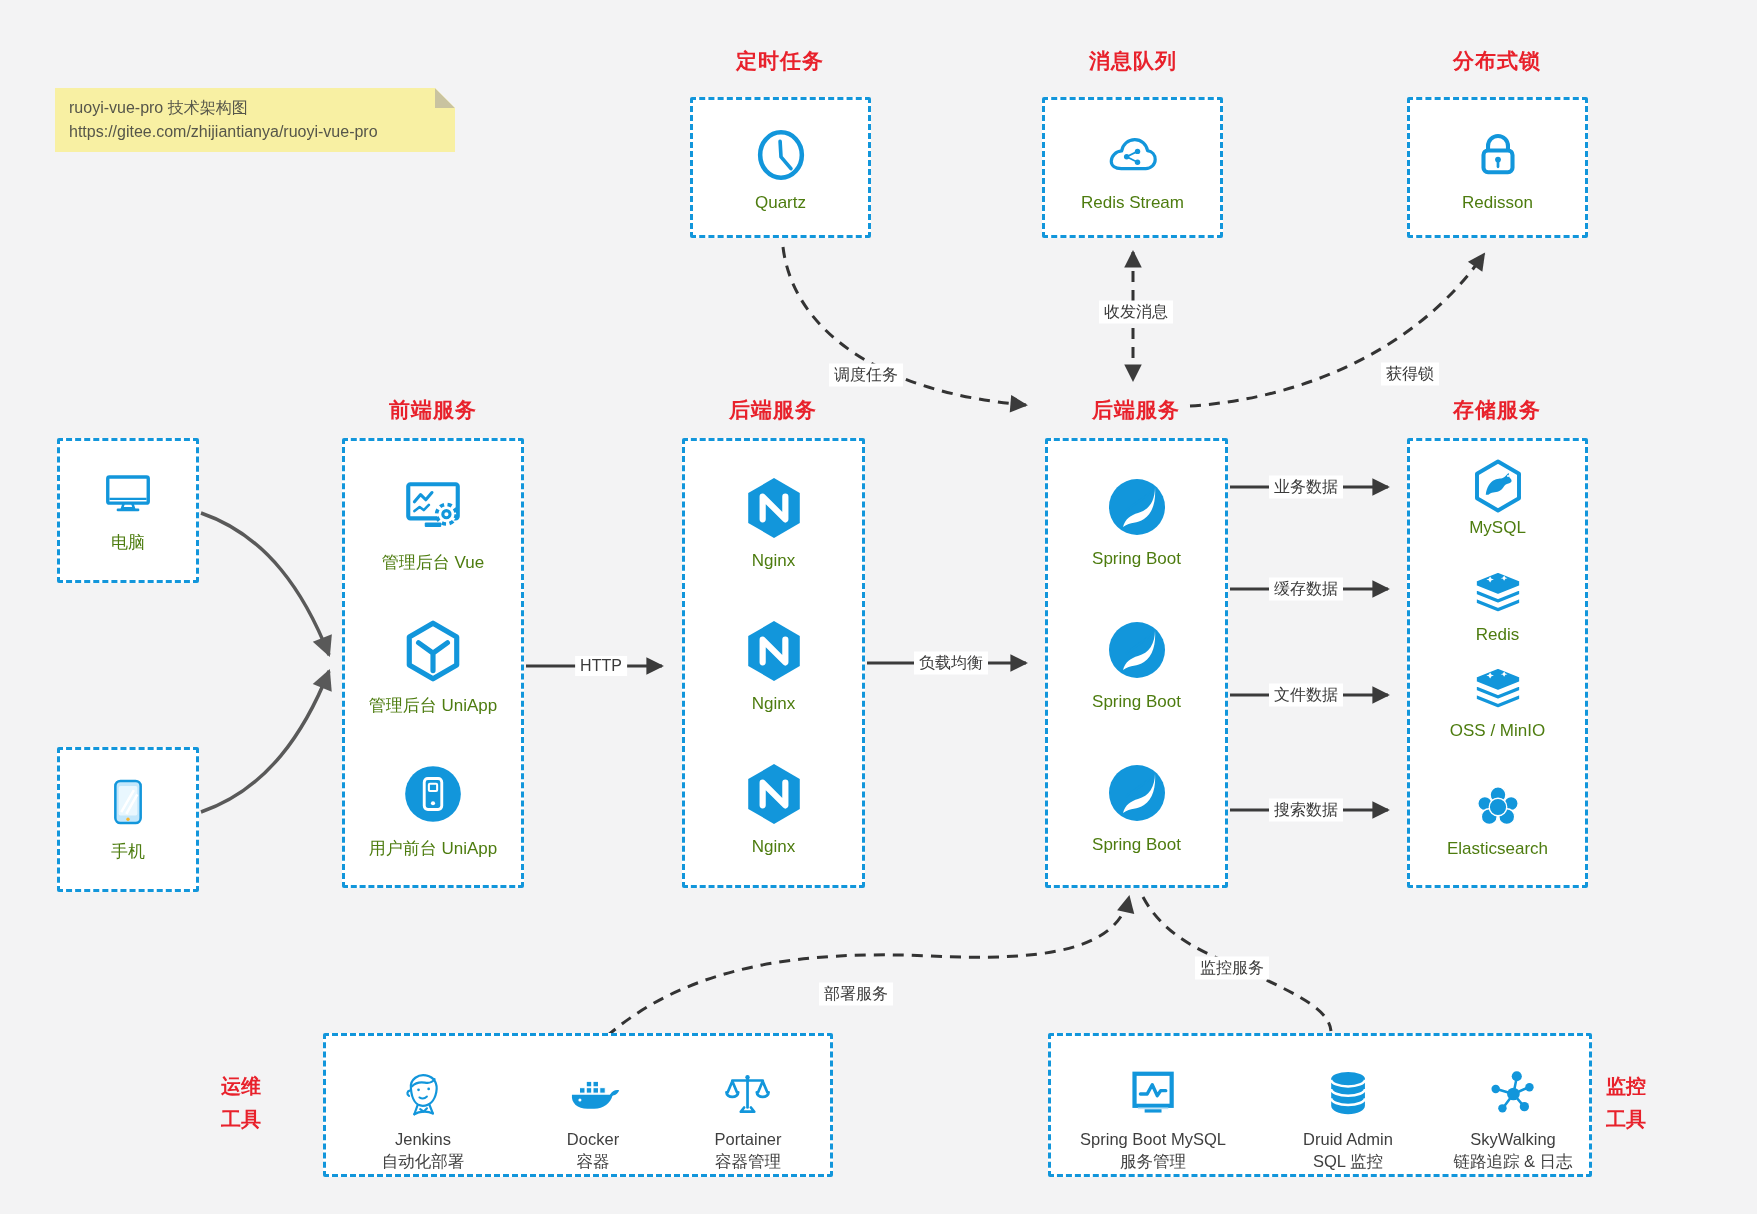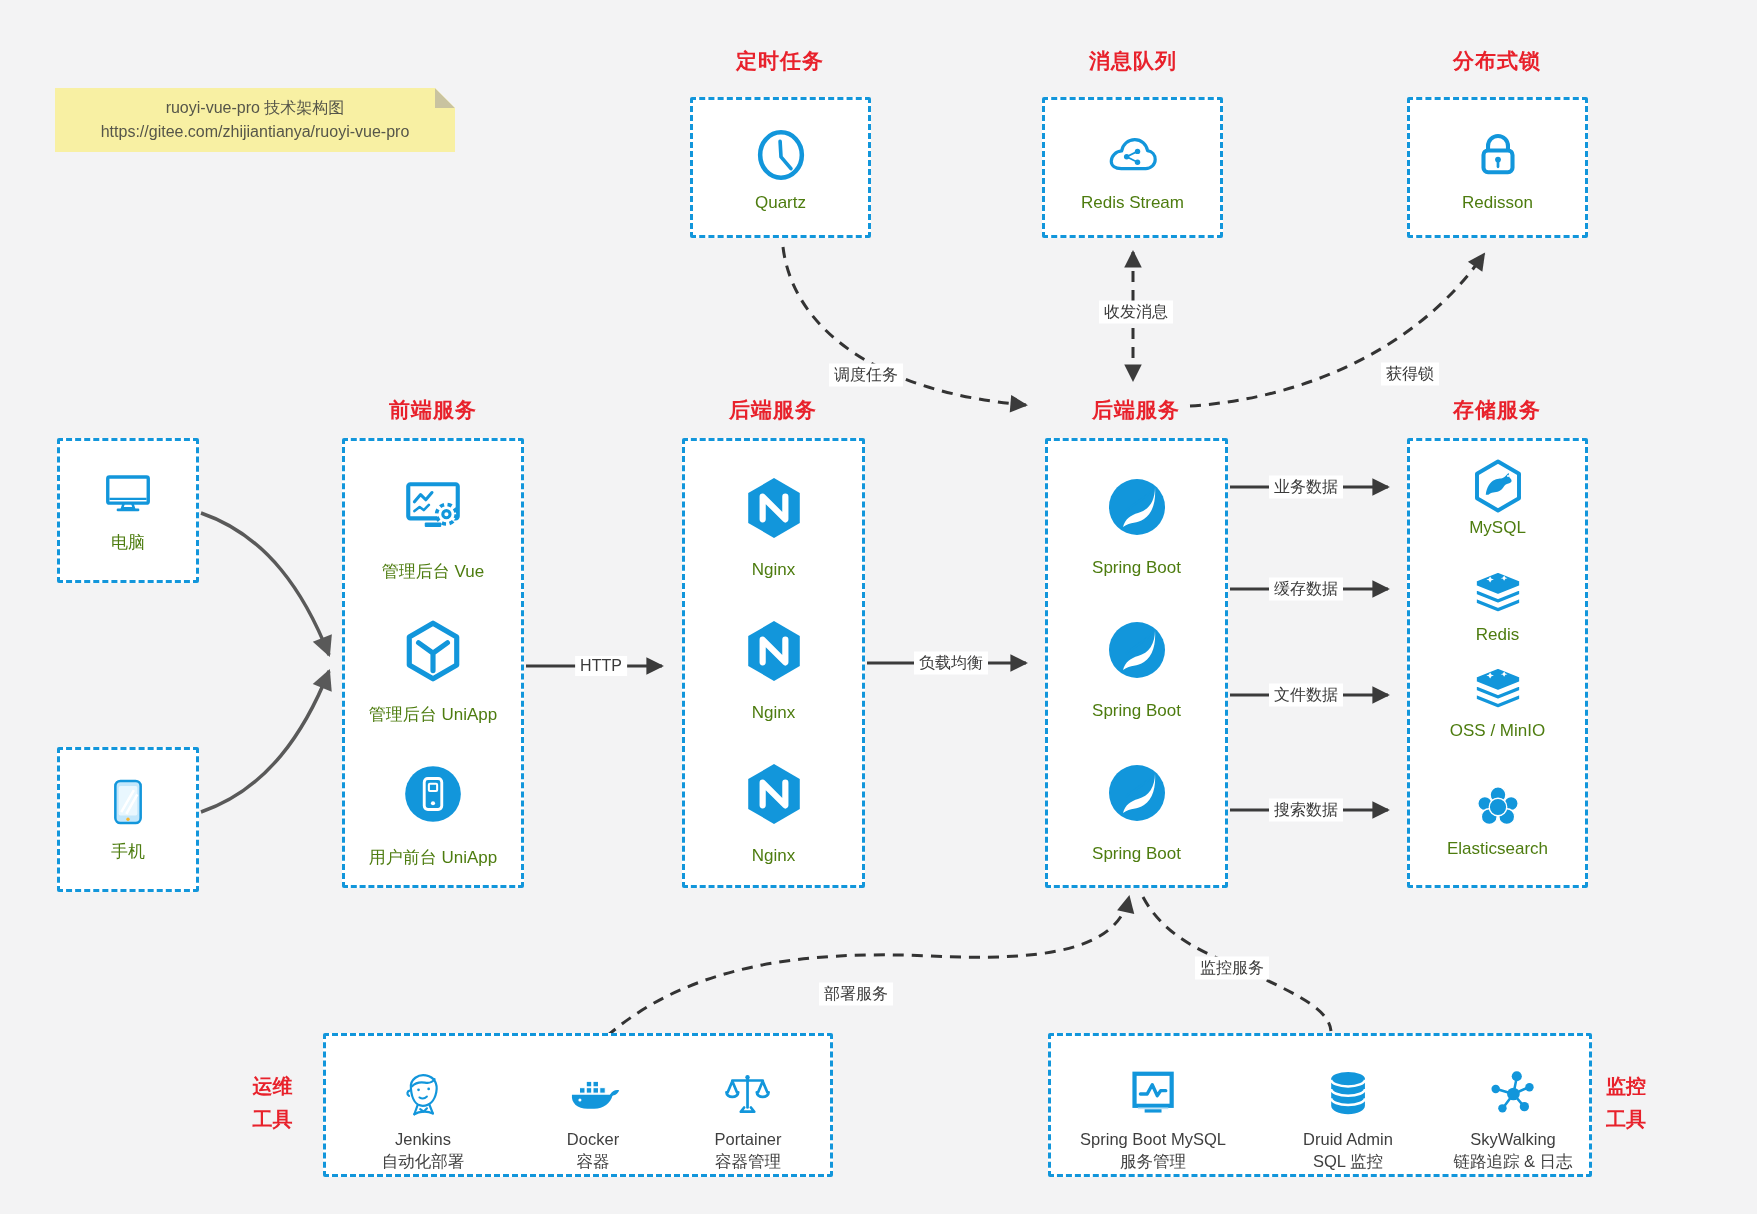--- a/index.html
+++ b/index.html
@@ -45,21 +45,21 @@
   .node {
     position:absolute; left:0; right:0;
     text-align:center;
   }
   .node svg { display:block; margin:0 auto; }
   .nlabel {
     font-size:17px;
     color:#4d7c0f;
     white-space:nowrap;
   }
-  .m4 { margin-top:4px; } .m6 { margin-top:19px; } .m9 { margin-top:9px; } .m11 { margin-top:11px; }
+  .m4 { margin-top:4px; } .m6 { margin-top:10px; } .m9 { margin-top:9px; } .m11 { margin-top:11px; }
   .bnode {
     position:absolute; top:31px;
     transform:translateX(-50%);
     text-align:center;
     white-space:nowrap;
   }
   .bnode svg { display:block; margin:0 auto 7px; }
   .bname, .bdesc { font-size:16.5px; color:#3f3f3f; line-height:22px; }
   .elabel {
     position:absolute;
@@ -73,21 +73,20 @@
   .note {
     position:absolute;
     left:55px; top:88px;
     width:400px; height:64px;
     background:#f8f0a3;
     padding:8px 14px;
     font-size:16px;
     line-height:24px;
     color:#56564a;
     clip-path: polygon(0 0, calc(100% - 20px) 0, 100% 20px, 100% 100%, 0 100%);
-    text-align: center;
   }
   .note-fold {
     position:absolute;
     right:0; top:0;
     width:20px; height:20px;
     background:#c9c3a0;
     clip-path: polygon(0 0, 100% 100%, 0 100%);
   }
 </style>
 </head>
@@ -403,21 +402,21 @@
       <div class="nlabel m4">OSS / MinIO</div>
     </div>
     <div class="node" style="top:338px">
       <svg width="56" height="56">
           <use href="#i-elastic"></use>
         </svg>
       <div class="nlabel m4">Elasticsearch</div>
     </div>
   </div>
 
-  <div class="side-title" style="left:235px;top:1070px;width:75px;text-align:center">
+  <div class="side-title" style="left:221px;top:1070px;width:75px;text-align:left">
     <div>运维</div>
     <div>工具</div>
   </div>
   <div class="dbox" style="left:323px;top:1033px;width:510px;height:144px">
     <div class="bnode" style="left:97px">
       <svg width="54" height="54">
           <use href="#i-jenkins"></use>
         </svg>
       <div class="bname">Jenkins</div>
       <div class="bdesc">自动化部署</div>

